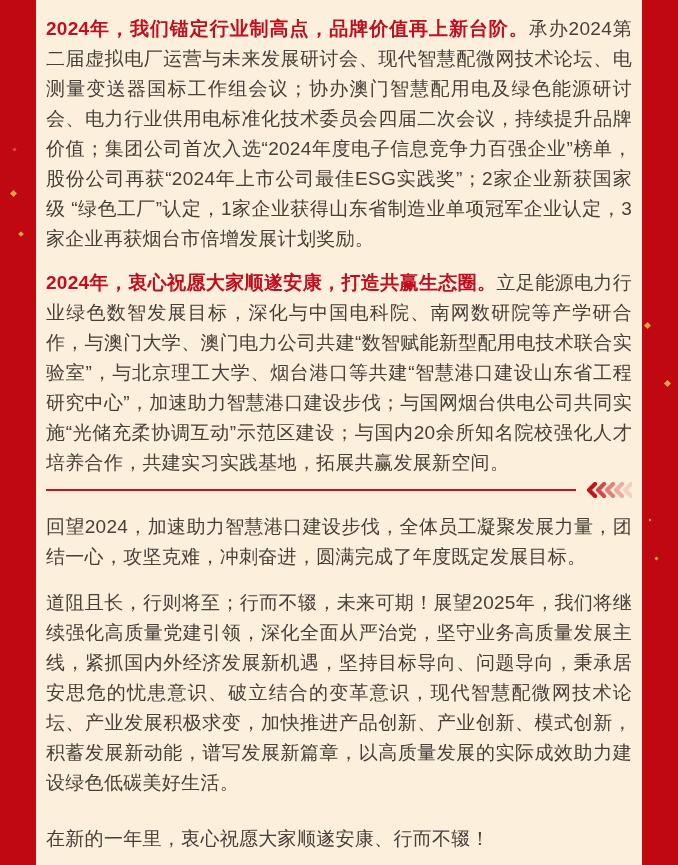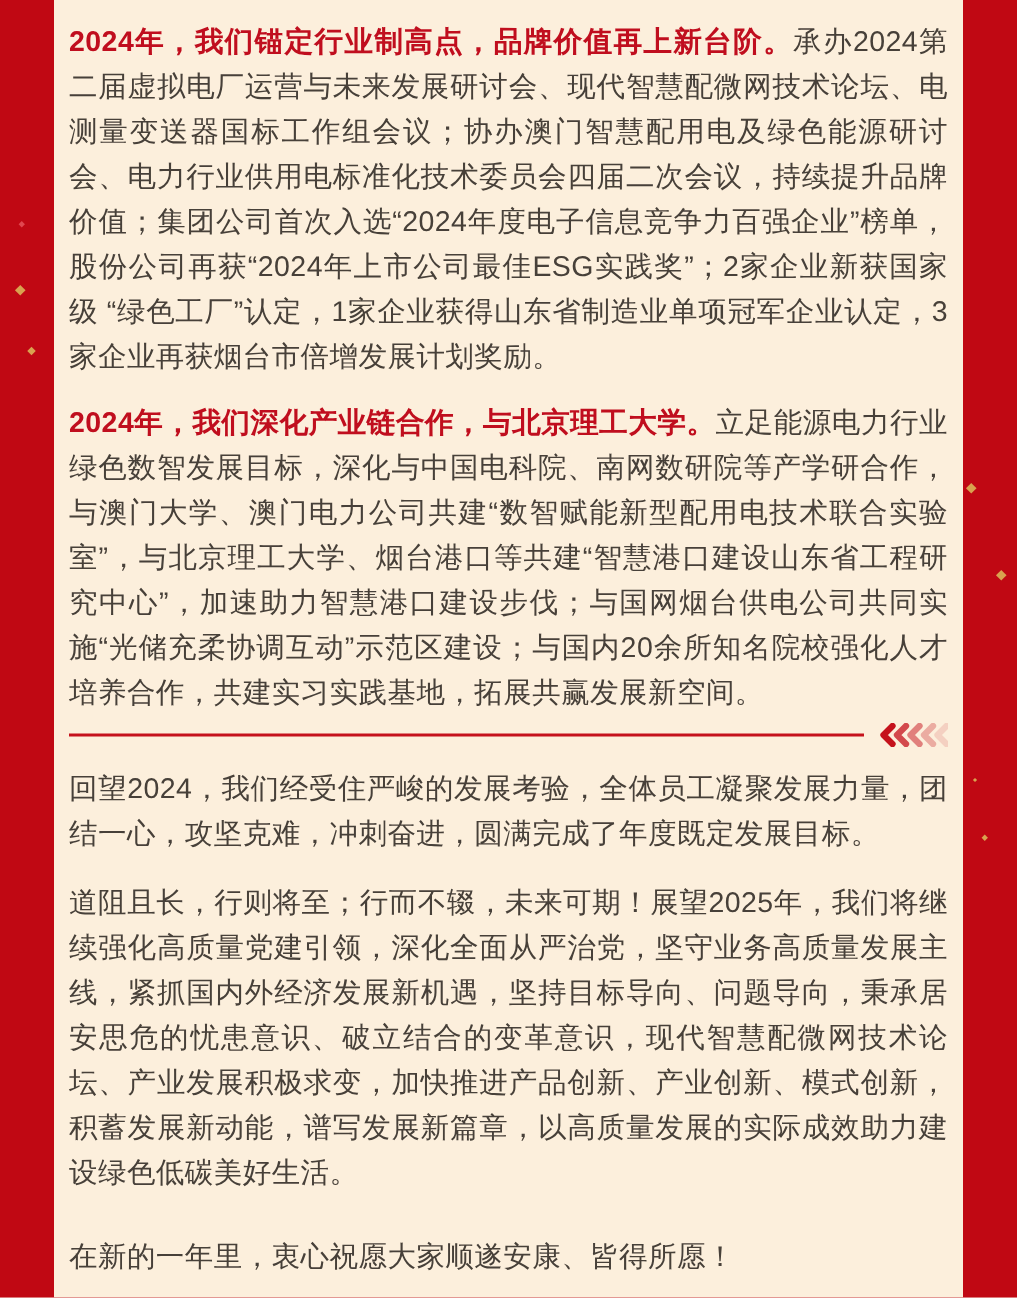--- a/index.html
+++ b/index.html
@@ -70,35 +70,35 @@
   <div class="sparkle" style="left:19px;top:232px;width:4px;height:4px;"></div>
   <div class="sparkle" style="left:645px;top:323px;width:5px;height:5px;"></div>
   <div class="sparkle" style="left:665px;top:381px;width:5px;height:5px;"></div>
   <div class="sparkle" style="left:649px;top:519px;width:2px;height:2px;"></div>
   <div class="sparkle" style="left:655px;top:557px;width:3px;height:3px;"></div>
 
   <div class="panel">
 
     <p class="para p1"><span class="lead">2024年，我们锚定行业制高点，品牌价值再上新台阶。</span><span>承办2024第二届虚拟电厂运营与未来发展研讨会、现代智慧配微网技术论坛、电测量变送器国标工作组会议；协办澳门智慧配用电及绿色能源研讨会、电力行业供用电标准化技术委员会四届二次会议，持续提升品牌价值；集团公司首次入选“2024年度电子信息竞争力百强企业”榜单，股份公司再获“2024年上市公司最佳ESG实践奖”；2家企业新获国家级 “绿色工厂”认定，1家企业获得山东省制造业单项冠军企业认定，3家企业再获烟台市倍增发展计划奖励。</span></p>
 
-    <p class="para p2"><span class="lead">2024年，我们深化产业链合作，与北京理工大学。</span><span>立足能源电力行业绿色数智发展目标，深化与中国电科院、南网数研院等产学研合作，与澳门大学、澳门电力公司共建“数智赋能新型配用电技术联合实验室”，与北京理工大学、烟台港口等共建“智慧港口建设山东省工程研究中心”，加速助力智慧港口建设步伐；与国网烟台供电公司共同实施“光储充柔协调互动”示范区建设；与国内20余所知名院校强化人才培养合作，共建实习实践基地，拓展共赢发展新空间。</span></p>
+    <p class="para p2"><span class="lead">2024年，衷心祝愿大家顺遂安康，打造共赢生态圈。</span><span>立足能源电力行业绿色数智发展目标，深化与中国电科院、南网数研院等产学研合作，与澳门大学、澳门电力公司共建“数智赋能新型配用电技术联合实验室”，与北京理工大学、烟台港口等共建“智慧港口建设山东省工程研究中心”，加速助力智慧港口建设步伐；与国网烟台供电公司共同实施“光储充柔协调互动”示范区建设；与国内20余所知名院校强化人才培养合作，共建实习实践基地，拓展共赢发展新空间。</span></p>
 
     <div class="divider-row">
       <div class="divider-line"></div>
       <svg class="chevrons" viewBox="0 0 46 16" xmlns="http://www.w3.org/2000/svg">
         <g stroke="#c5121c" stroke-width="4.2" fill="none" stroke-linecap="round" stroke-linejoin="round">
           <path d="M9 2 L3 8 L9 14" opacity="1"></path>
           <path d="M18 2 L12 8 L18 14" opacity="0.75"></path>
           <path d="M27 2 L21 8 L27 14" opacity="0.5"></path>
           <path d="M36 2 L30 8 L36 14" opacity="0.3"></path>
           <path d="M45 2 L39 8 L45 14" opacity="0.14"></path>
         </g>
       </svg>
     </div>
 
-    <p class="para p3">回望2024，我们经受住严峻的发展考验，全体员工凝聚发展力量，团结一心，攻坚克难，冲刺奋进，圆满完成了年度既定发展目标。</p>
+    <p class="para p3">回望2024，加速助力智慧港口建设步伐，全体员工凝聚发展力量，团结一心，攻坚克难，冲刺奋进，圆满完成了年度既定发展目标。</p>
 
     <p class="para p4">道阻且长，行则将至；行而不辍，未来可期！展望2025年，我们将继续强化高质量党建引领，深化全面从严治党，坚守业务高质量发展主线，紧抓国内外经济发展新机遇，坚持目标导向、问题导向，秉承居安思危的忧患意识、破立结合的变革意识，现代智慧配微网技术论坛、产业发展积极求变，加快推进产品创新、产业创新、模式创新，积蓄发展新动能，谱写发展新篇章，以高质量发展的实际成效助力建设绿色低碳美好生活。</p>
 
-    <p class="para p5">在新的一年里，衷心祝愿大家顺遂安康、皆得所愿！</p>
+    <p class="para p5">在新的一年里，衷心祝愿大家顺遂安康、行而不辍！</p>
 
   </div>
 </div>
 
 </body></html>

